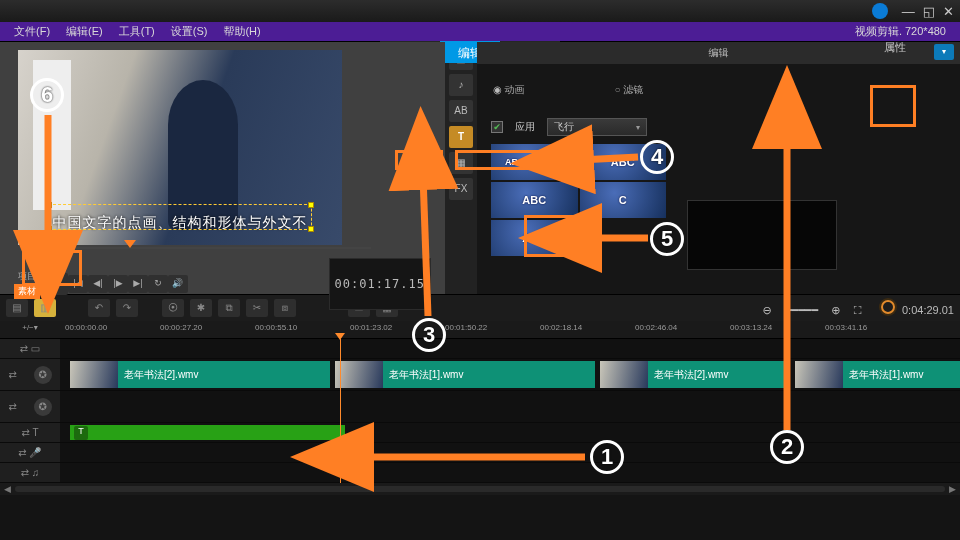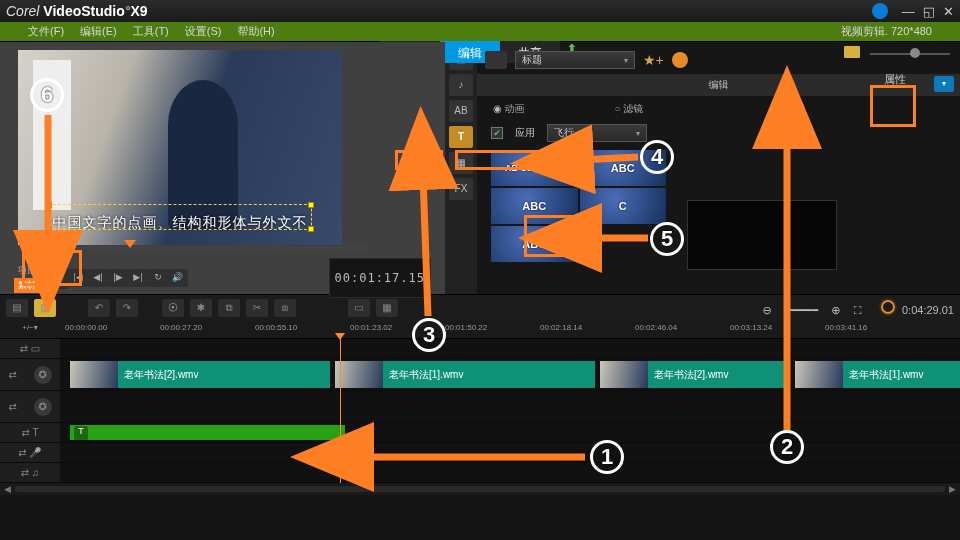--- a/index.html
+++ b/index.html
@@ -11,21 +11,21 @@
   .brand b { font-weight:bold; font-style:normal; color:#fff; }
   .toptabs { position:absolute; left:380px; top:0; display:flex; height:22px;margin-top:41px; }
   .toptab { padding:4px 18px 0; font-size:12px; color:#fff; background:#3e3e3e; }
   .toptab.active { background:#0099e6; }
   .toptab.dark { background:#262626; }
   .upic { color:#5bbf4a; margin-left:6px; font-size:14px; }
   .winctrl { margin-left:auto; display:flex; gap:8px; align-items:center; color:#ccc; font-size:13px; }
   .globe { width:16px; height:16px; border-radius:50%; background:#0a7bd6; display:inline-block; margin-right:6px; }
 
   
-  .menubar { height:20px; background:#4d7c0f; display:flex; align-items:center; padding:0 22px; gap:4px; font-size:11px; border-bottom:1px solid #000; }
+  .menubar { height:20px; background:#4c1d95; display:flex; align-items:center; padding:0 8px; gap:4px; font-size:11px; border-bottom:1px solid #000; }
   .menubar span { color:#d8d8d8; padding:1px 6px; }
   .projinfo { margin-left:auto; color:#d8d8d8; }
 
   
   .main { display:flex; height:252px; }
 
   
   .preview { width:445px; background:#404040; position:relative; }
   .viewer { position:absolute; left:18px; top:8px; width:324px; height:195px; background:#000; }
   .vimg { width:100%; height:100%; background:linear-gradient(110deg,#d7d3cc 0%,#b8b4aa 30%,#2a3b59 55%,#384a6a 100%); position:relative; overflow:hidden; }
@@ -40,39 +40,39 @@
   .scrub { position:relative; height:12px; }
   .scrub .line { height:2px; background:#444; position:absolute; left:28px; right:60px; top:5px; }
   .scrub .tri { position:absolute; left:110px; top:-2px; width:0;height:0;border-left:6px solid transparent;border-right:6px solid transparent;border-top:8px solid #ff7f24;}
   .btns { display:flex; align-items:center; margin-top:4px; }
   .modebox { display:flex; flex-direction:column; font-size:9px; color:#aaa; margin-right:4px; }
   .mode { padding:1px 4px; }
   .mode.act { background:#ff7f24; color:#fff; }
   .pbtn { width:20px; height:18px; background:#303030; border-radius:2px; color:#aaa; text-align:center; line-height:16px; font-size:9px; }
   .pbtn.big { width:24px; height:22px; font-size:11px; }
   .pbtn.play { font-size:12px; color:#ddd; }
-  .timecode { font-family:monospace; color:#bababa; letter-spacing:1px; font-size:12px; margin-left:auto; border:1px solid #2b2b2b; padding:12px 5px; background:#151515;}
+  .timecode { font-family:monospace; color:#bababa; letter-spacing:1px; font-size:12px; margin-left:auto; border:1px solid #2b2b2b; padding:18px 5px; background:#151515;}
 
   
   .libpane { flex:1; background:#161616; display:flex; }
   .sidetool { width:32px; background:#222; display:flex; flex-direction:column; align-items:center; gap:4px; padding-top:6px; }
   .sbtn { width:24px; height:22px; background:#333; border-radius:2px; font-size:10px; color:#bbb; text-align:center; line-height:22px; }
   .sbtn.t { background:#c58b25; color:#fff; font-weight:bold; }
   .libmain { flex:1; display:flex; flex-direction:column; position:relative; }
   .librow1 { height:28px; display:flex; align-items:center; gap:8px; padding:0 8px; margin-top:4px; }
   .gbtn { width:22px;height:18px;background:#333;border-radius:2px; }
   .dropdown { width:120px; height:18px; background:linear-gradient(#3a3a3a,#2a2a2a); border:1px solid #555; font-size:10px; padding:1px 6px; color:#ccc; display:flex; align-items:center; justify-content:space-between; }
   .dropdown:after { content:"▾"; color:#999; font-size:8px; }
   .star{ color:#d4a74a; font-size:14px; }
   .sunbtn{ width:16px;height:16px;border-radius:50%;background:#e88a2a; }
   .libtabs { height:22px; background:#2b2b2b; display:flex; align-items:center; padding:0 12px; position:relative;}
   .tabC { flex:1; text-align:center; font-size:10px; color:#bbb; }
   .attrbtn { position:absolute; right:45px; top:-18px; width:40px; height:34px; text-align:center; padding-top:16px; font-size:11px; color:#ccc;}
   .chev { position:absolute; right:6px; top:2px; width:20px; height:16px; background:#0c7ab9; color:#fff; text-align:center; font-size:8px; border-radius:2px; line-height:16px; }
-  .radios { display:flex; gap:90px; padding:6px 16px; font-size:10px; color:#aaa; align-items:flex-end;}
+  .radios { display:flex; gap:90px; padding:19px 16px; font-size:10px; color:#aaa; align-items:flex-end;}
   .radio:before{content:"○ "; color:#888;}
   .radio.on:before{content:"◉ "; color:#bbb;}
   .applyrow { display:flex; align-items:center; gap:12px; padding:2px 14px; }
   .cbx { width:12px;height:12px;background:#333;border:1px solid #777;display:inline-flex;align-items:center;justify-content:center; font-size:9px; color:#5b5;}
   .applylbl { font-size:10px; }
   .ddl2 { width:100px; }
   .presetgrid { margin:6px 0 0 14px; width:175px; display:grid; grid-template-columns:1fr 1fr; gap:2px; position:relative; }
   .pcell { height:36px; background:radial-gradient(circle at 40% 30%,#4a6db8,#16305d); color:#fff; font-size:11px; display:flex; align-items:center; justify-content:center; font-weight:bold; text-shadow:0 0 2px #003; }
   .pcell .sm{ font-size:9px; font-weight:bold; }
   .previewbox { position:absolute; left:210px; top:158px; width:150px; height:70px; background:#060606; border:1px solid #333; }
@@ -114,21 +114,20 @@
 
   
   .ann-circle{position:absolute;width:34px;height:34px;border:3px solid #fff;border-radius:50%;color:#fff;font-size:22px;font-weight:bold;display:flex;align-items:center;justify-content:center;z-index:50;text-shadow:0 0 2px #000;}
   .ann-box{position:absolute;border:3px solid #ff7f24;z-index:40;pointer-events:none;}
   svg.arrows{position:absolute;left:0;top:0;width:960px;height:540px;z-index:45;pointer-events:none;}
 </style>
 </head>
 <body>
 
 <div class="titlebar">
-  <span class="brand"><span>Corel </span><b>VideoStudio</b><span>°</span><b>X9</b></span>
   <div class="toptabs">
     <div class="toptab dark">捕获</div>
     <div class="toptab active">编辑</div>
     <div class="toptab dark">共享</div>
     <span class="upic">⬆</span>
   </div>
   <div class="winctrl">
     <span class="globe"></span>
     <span>—</span>
     <span>◱</span>
@@ -190,28 +189,20 @@
       <div class="sbtn t">T</div>
       <div class="sbtn">▦</div>
       <div class="sbtn">FX</div>
     </div>
     <div class="libmain">
       <span class="yellowsq"></span>
       <div class="slider">
           <div class="slbar"></div>
           <div class="sldot"></div>
         </div>
-      <div class="librow1">
-        <div class="gbtn"></div>
-        <div class="dropdown">
-            <span>标题</span>
-          </div>
-        <span class="star">★+</span>
-        <span class="sunbtn"></span>
-      </div>
       <div class="libtabs">
         <span class="tabC">编辑</span>
         <span class="attrbtn">属性</span>
         <span class="chev">▾</span>
       </div>
       <div class="radios">
         <span class="radio on">动画</span>
         <span class="radio">滤镜</span>
       </div>
       <div class="applyrow">

